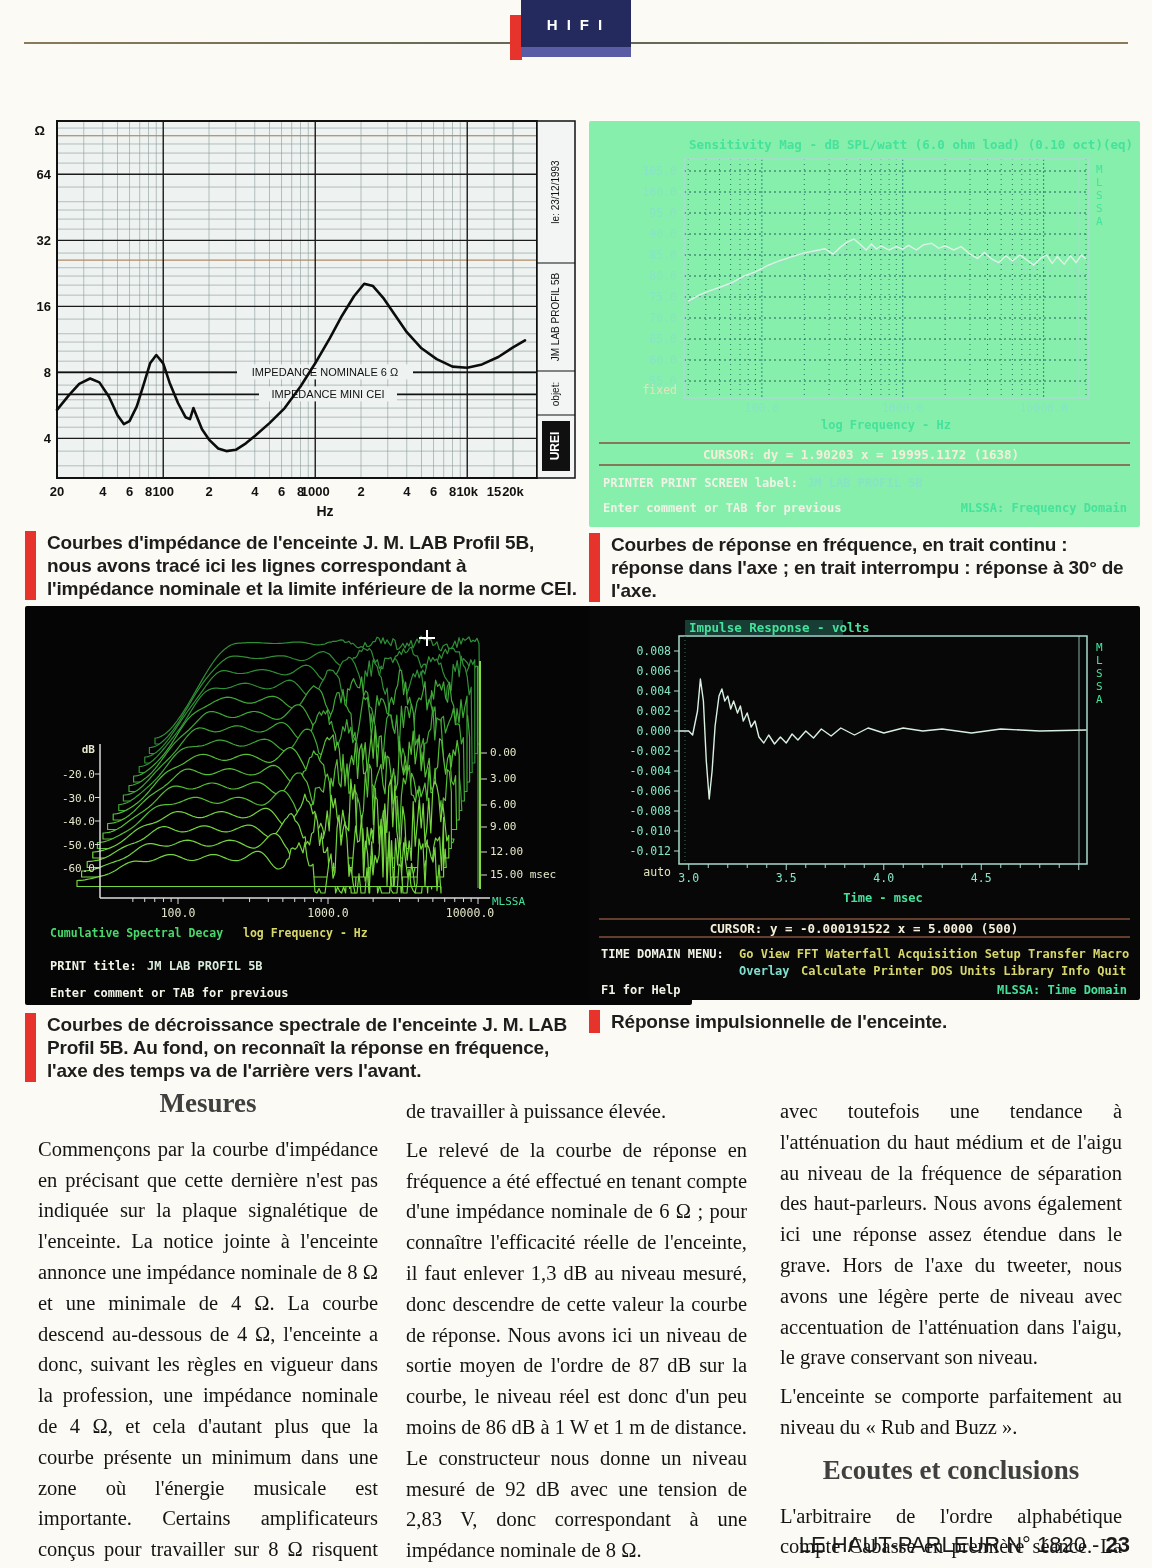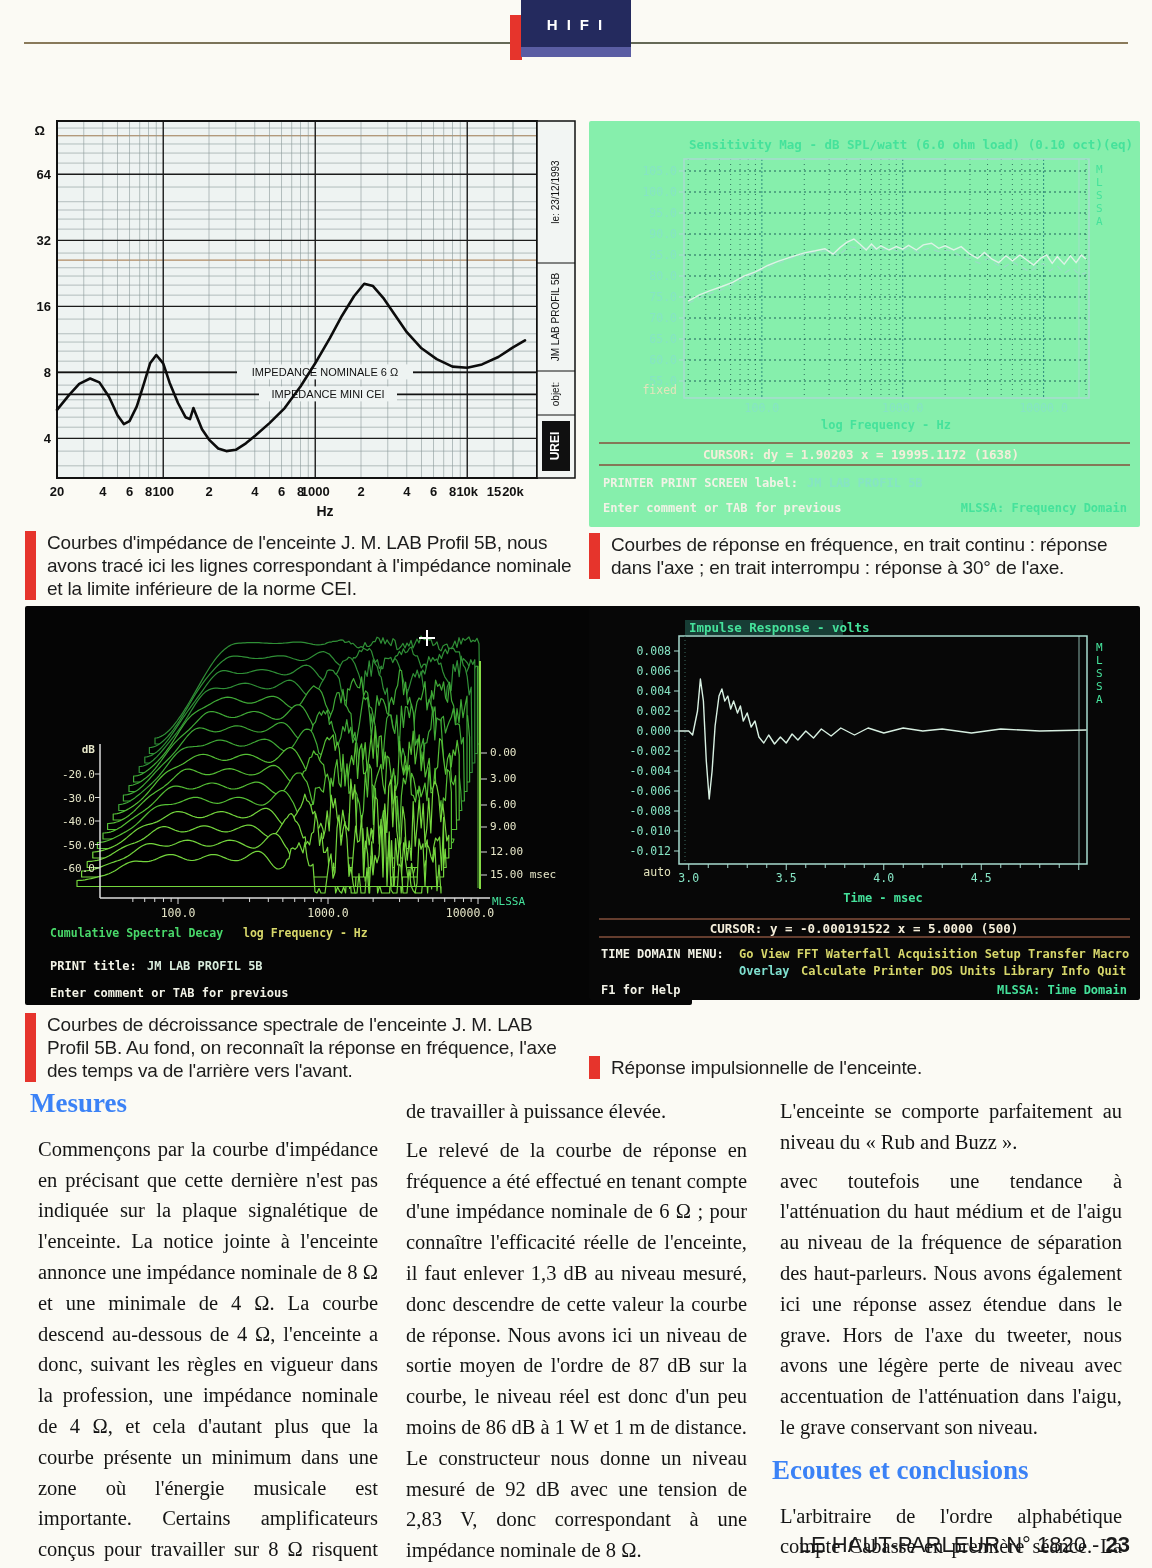--- a/index.html
+++ b/index.html
@@ -16,30 +16,30 @@
   .fig svg{position:absolute;left:0;top:0}
   #fig-imp{left:25px;top:113px;width:553px;height:408px;background:#fbfaf4}
   #fig-freq{left:589px;top:121px;width:551px;height:406px;background:#86efac}
   #fig-wf{left:25px;top:606px;width:667px;height:399px;background:#050505}
   #fig-im{left:589px;top:606px;width:551px;height:394px;background:#070707}
   #fig-freq,#fig-wf,#fig-im{border-radius:2px}
   svg text{font-family:"DejaVu Sans Mono",monospace}
   #imp-svg text{font-family:"Liberation Sans",sans-serif}
   .cap{position:absolute;display:flex;gap:11px}
   .capbar{flex:0 0 11px;background:#e6342c}
-  .captext{font-weight:normal;font-size:19px;line-height:23px;color:#1d1d1d;letter-spacing:-.2px}
+  .captext{font-weight:bold;font-size:19px;line-height:23px;color:#1d1d1d;letter-spacing:-.2px}
   #cap1{left:25px;top:531px;width:553px}
   #cap2{left:589px;top:533px;width:551px}
   #cap3{left:25px;top:1013px;width:553px}
-  #cap4{left:589px;top:1056px;width:551px}
+  #cap4{left:589px;top:1010px;width:551px}
   .col{position:absolute;font-family:"Liberation Serif",serif;font-size:20.5px;
        line-height:30.8px;text-align:justify;color:#141414}
   .col p{margin:8px}
-  .redhead{font-family:"Liberation Serif",serif;color:#3b82f6;font-size:27px;
-       margin:0 0 15px 0;font-weight:bold}
+  .redhead{font-family:"Liberation Serif",serif;color:#404040;font-size:27px;
+       margin:0 0 15px 0;text-align:center;font-weight:bold}
   #col3 .redhead{margin-top:12px}
   #col1{left:30px;top:1088px;width:356px}
   #col2{left:398px;top:1088px;width:357px}
   #col3{left:772px;top:1088px;width:358px}
   #footer{position:absolute;right:22px;top:1532px;font-size:22px;color:#1a1a1a}
 </style>
 </head>
 <body>
 
 <div id="rule"></div>
@@ -423,21 +423,21 @@
 <div class="col" id="col1">
   <h3 class="redhead">Mesures</h3>
   <p>Commençons par la courbe d'impédance en précisant que cette dernière n'est pas indiquée sur la plaque signalétique de l'enceinte. La notice jointe à l'enceinte annonce une impédance nominale de 8 Ω et une minimale de 4 Ω. La courbe descend au-dessous de 4 Ω, l'enceinte a donc, suivant les règles en vigueur dans la profession, une impédance nominale de 4 Ω, et cela d'autant plus que la courbe présente un minimum dans une zone où l'énergie musicale est importante. Certains amplificateurs conçus pour travailler sur 8 Ω risquent d'avoir quelques problèmes si, toutefois, on leur demande</p>
 </div>
 <div class="col" id="col2">
   <p>de travailler à puissance élevée.</p>
   <p>Le relevé de la courbe de réponse en fréquence a été effectué en tenant compte d'une impédance nominale de 6 Ω ; pour connaître l'efficacité réelle de l'enceinte, il faut enlever 1,3 dB au niveau mesuré, donc descendre de cette valeur la courbe de réponse. Nous avons ici un niveau de sortie moyen de l'ordre de 87 dB sur la courbe, le niveau réel est donc d'un peu moins de 86 dB à 1 W et 1 m de distance. Le constructeur nous donne un niveau mesuré de 92 dB avec une tension de 2,83 V, donc correspondant à une impédance nominale de 8 Ω.</p>
   <p>La courbe de réponse en fréquence présente une bonne linéarité d'ensemble,</p>
 </div>
 <div class="col" id="col3">
+  <p>avec toutefois une tendance à l'atténuation du haut médium et de l'aigu au niveau de la fréquence de séparation des haut-parleurs. Nous avons également ici une réponse assez étendue dans le grave. Hors de l'axe du tweeter, nous avons une légère perte de niveau avec accentuation de l'atténuation dans l'aigu, le grave conservant son niveau.</p>
   <p>L'enceinte se comporte parfaitement au niveau du « Rub and Buzz ».</p>
-  <p>avec toutefois une tendance à l'atténuation du haut médium et de l'aigu au niveau de la fréquence de séparation des haut-parleurs. Nous avons également ici une réponse assez étendue dans le grave. Hors de l'axe du tweeter, nous avons une légère perte de niveau avec accentuation de l'atténuation dans l'aigu, le grave conservant son niveau.</p>
   <h3 class="redhead">Ecoutes et conclusions</h3>
   <p>L'arbitraire de l'ordre alphabétique compte Cabasse en première séance. La Doris, une enceinte trois voies « de faible encombre-</p>
 </div>
 
 <div id="footer">
   <span>LE HAUT-PARLEUR N° 1820 - </span><b>23</b>
 </div>
 
 </body></html>

